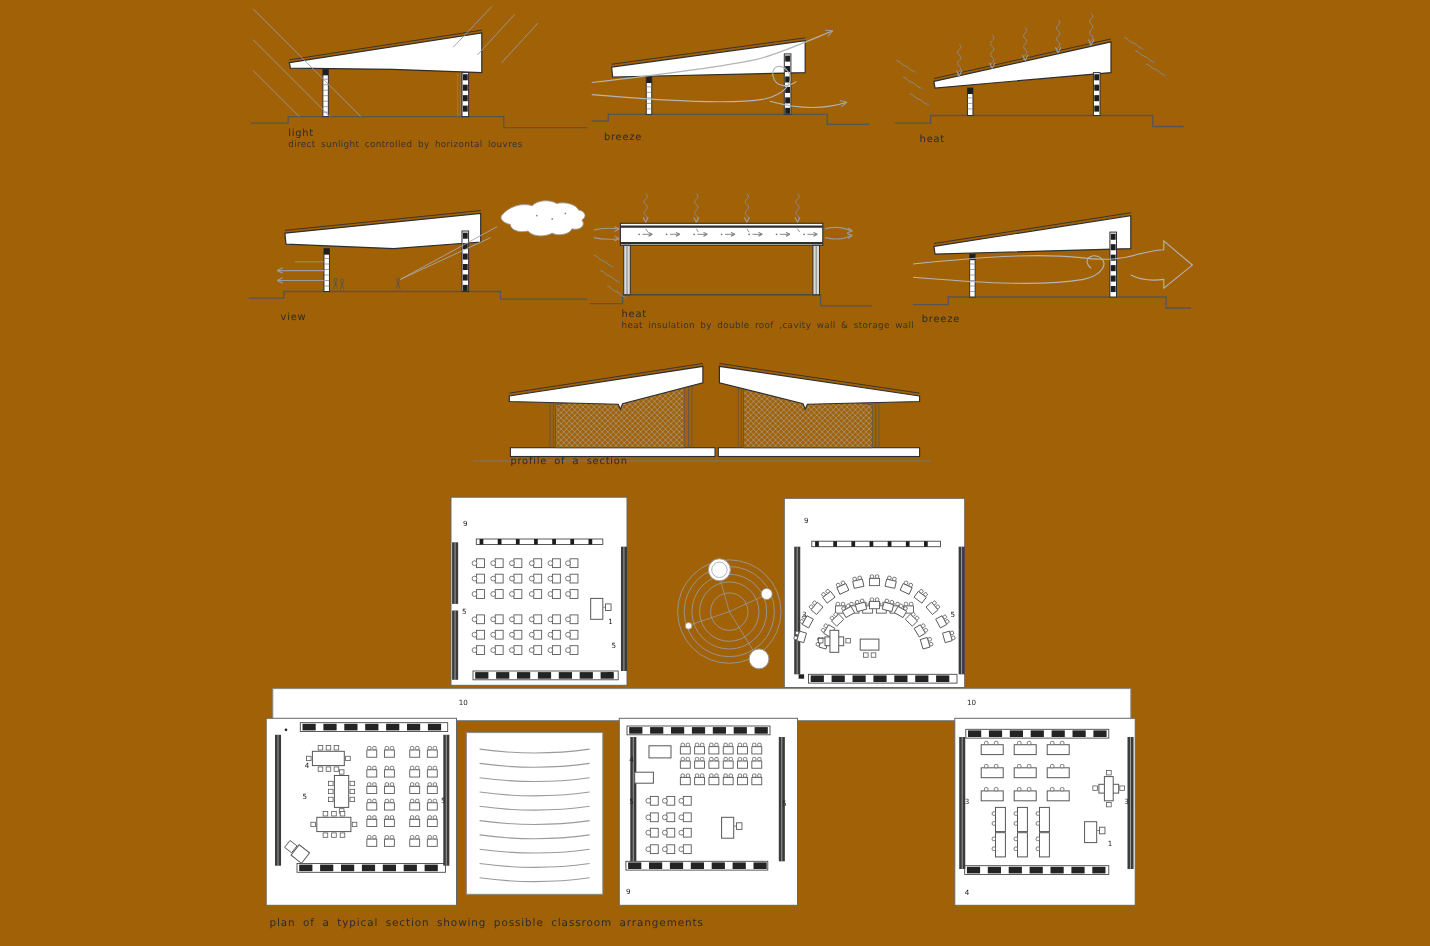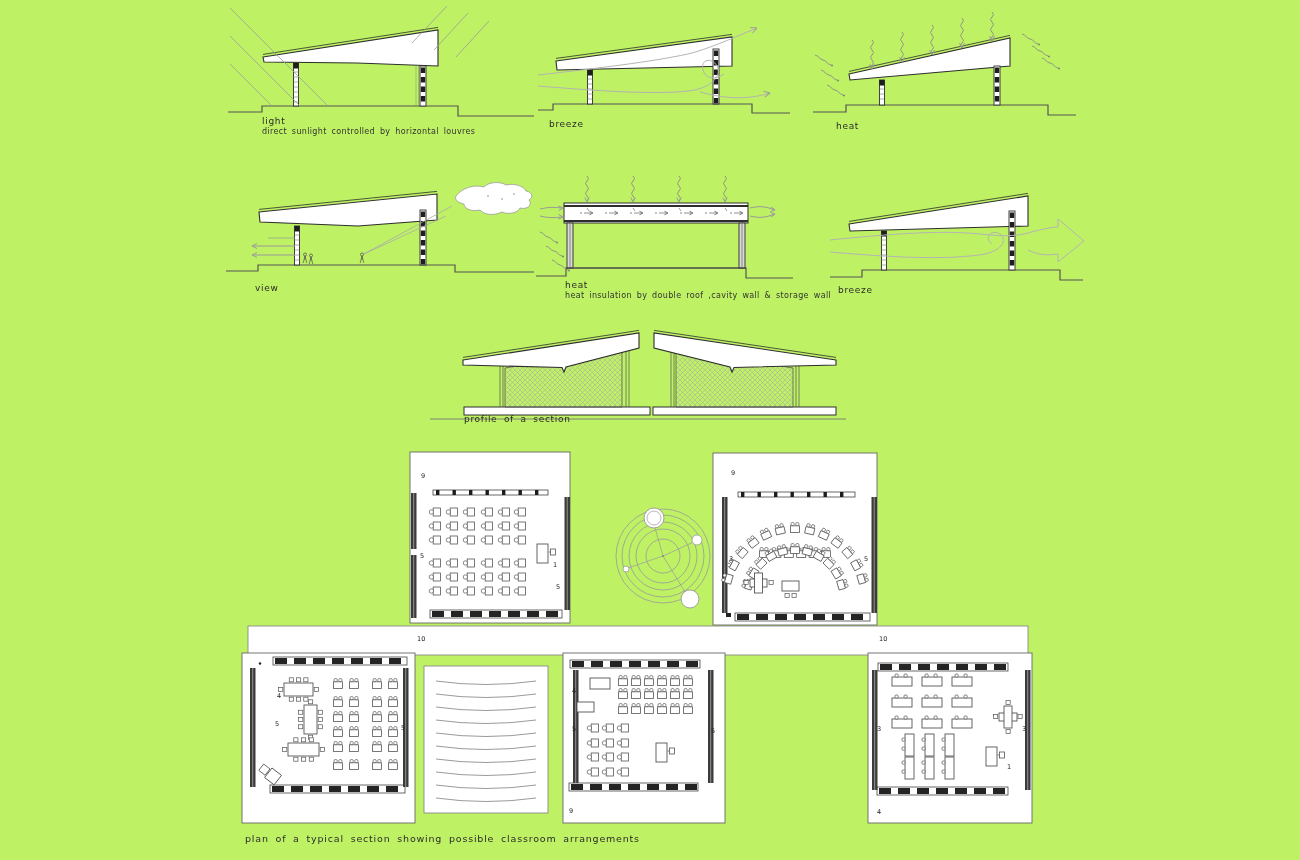--- a/index.html
+++ b/index.html
@@ -1,16 +1,16 @@
 <!DOCTYPE html>
 <html><head>
 <meta charset="utf-8">
 <style>
   html,body{margin:0;padding:0;background:#ffffff;}
-  #sheet-wrap{position:relative;width:1300px;height:860px;background:#bef264;overflow:hidden;}
+  #sheet-wrap{position:relative;width:1300px;height:860px;background:#a16207;overflow:hidden;}
   svg{position:absolute;left:0;top:0;}
   text{font-family:"DejaVu Sans",sans-serif;fill:#2b2b2b;}
   .cap{font-size:9px;letter-spacing:.7px;word-spacing:3px;}
   .sub{font-size:8px;letter-spacing:.35px;word-spacing:2px;fill:#333;}
   .big{font-size:9.5px;letter-spacing:.8px;word-spacing:3px;}
   .num{font-size:6.5px;fill:#222;}
 </style>
 </head>
 <body>
 

